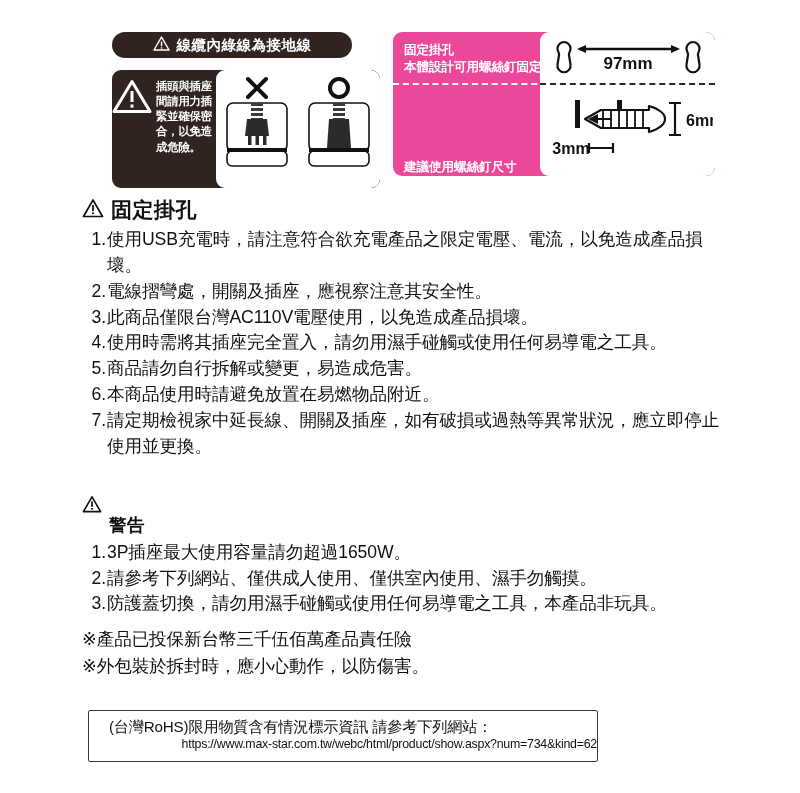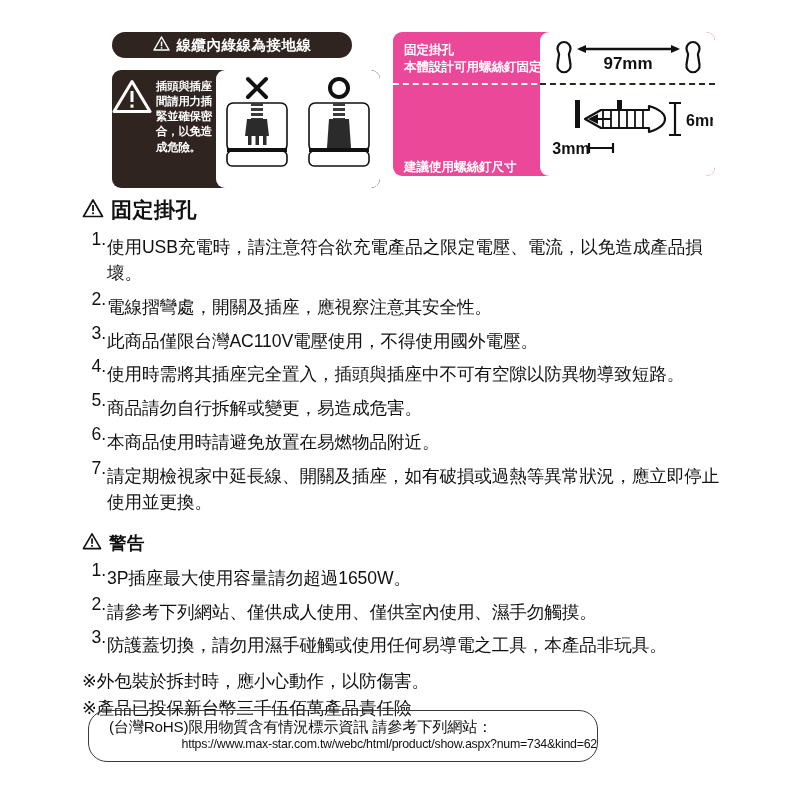--- a/index.html
+++ b/index.html
@@ -155,21 +155,21 @@
     gap: 7px;
     padding-left: 82px;
     margin: 0 0 3px 0;
   }
   .section-head .sh-text {
     font-size: 21px;
     font-weight: bold;
     color: #111111;
     letter-spacing: 0.5px;
   }
-  .section-head.small .sh-text { font-size: 17.5px; }
+  .section-head.small .sh-text { font-size: 17.5px; margin-top: 38px; }
 
   ol.notice-list {
     list-style: none;
     margin: 0;
     padding: 0 0 0 82px;
   }
   ol.notice-list li {
     display: flex;
     font-size: 17.6px;
     line-height: 1.47;
@@ -181,39 +181,38 @@
     flex: 0 0 auto;
     width: 24px;
     text-align: right;
     padding-right: 1px;
     white-space: nowrap;
   }
   ol.notice-list li .txt {
     flex: 1 1 auto;
     max-width: 617px;
     text-indent: 0;
-    margin-top: 8px;
   }
 
   .star-line {
     padding-left: 82px;
     font-size: 17.6px;
     line-height: 1.5;
     color: #111111;
     letter-spacing: -0.1px;
   }
   .gap-sm { height: 9px; }
   .gap-md { height: 15px; }
 
   .rohs-box {
     position: absolute;
     left: 88px; top: 710px;
     width: 510px; height: 52px;
     border: 1.6px solid #3a3a3a;
-    border-radius: 19px;
+    border-radius: 2px;
     box-sizing: border-box;
     padding: 6px 0 0 20px;
   }
   .rohs-title {
     font-size: 15.2px;
     color: #111111;
     line-height: 1.25;
     letter-spacing: -0.2px;
     white-space: nowrap;
   }
@@ -372,25 +371,25 @@
     <li>
       <span class="num">1.</span>
       <span class="txt">使用USB充電時，請注意符合欲充電產品之限定電壓、電流，以免造成產品損壞。</span>
     </li>
     <li>
       <span class="num">2.</span>
       <span class="txt">電線摺彎處，開關及插座，應視察注意其安全性。</span>
     </li>
     <li>
       <span class="num">3.</span>
-      <span class="txt">此商品僅限台灣AC110V電壓使用，不得使用國外電壓。</span>
+      <span class="txt">此商品僅限台灣AC110V電壓使用，以免造成產品損壞。</span>
     </li>
     <li>
       <span class="num">4.</span>
-      <span class="txt">使用時需將其插座完全置入，插頭與插座中不可有空隙以防異物導致短路。</span>
+      <span class="txt">使用時需將其插座完全置入，請勿用濕手碰觸或使用任何易導電之工具。</span>
     </li>
     <li>
       <span class="num">5.</span>
       <span class="txt">商品請勿自行拆解或變更，易造成危害。</span>
     </li>
     <li>
       <span class="num">6.</span>
       <span class="txt">本商品使用時請避免放置在易燃物品附近。</span>
     </li>
     <li>
@@ -422,20 +421,20 @@
       <span class="txt">請參考下列網站、僅供成人使用、僅供室內使用、濕手勿觸摸。</span>
     </li>
     <li>
       <span class="num">3.</span>
       <span class="txt">防護蓋切換，請勿用濕手碰觸或使用任何易導電之工具，本產品非玩具。</span>
     </li>
   </ol>
 
   <div class="gap-sm"></div>
 
+  <div class="star-line">※產品已投保新台幣三千伍佰萬產品責任險</div>
   <div class="star-line">※外包裝於拆封時，應小心動作，以防傷害。</div>
-  <div class="star-line">※產品已投保新台幣三千伍佰萬產品責任險</div>
 </div>
 
 <div class="rohs-box">
   <div class="rohs-title">(台灣RoHS)限用物質含有情況標示資訊 請參考下列網站：</div>
   <div class="rohs-url">https://www.max-star.com.tw/webc/html/product/show.aspx?num=734&amp;kind=62</div>
 </div>
 
 </body></html>

